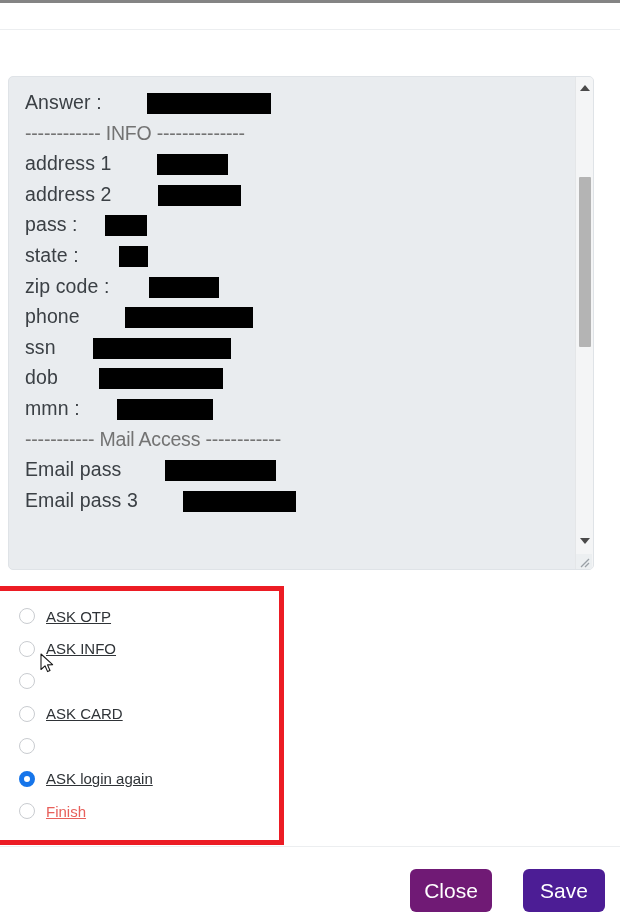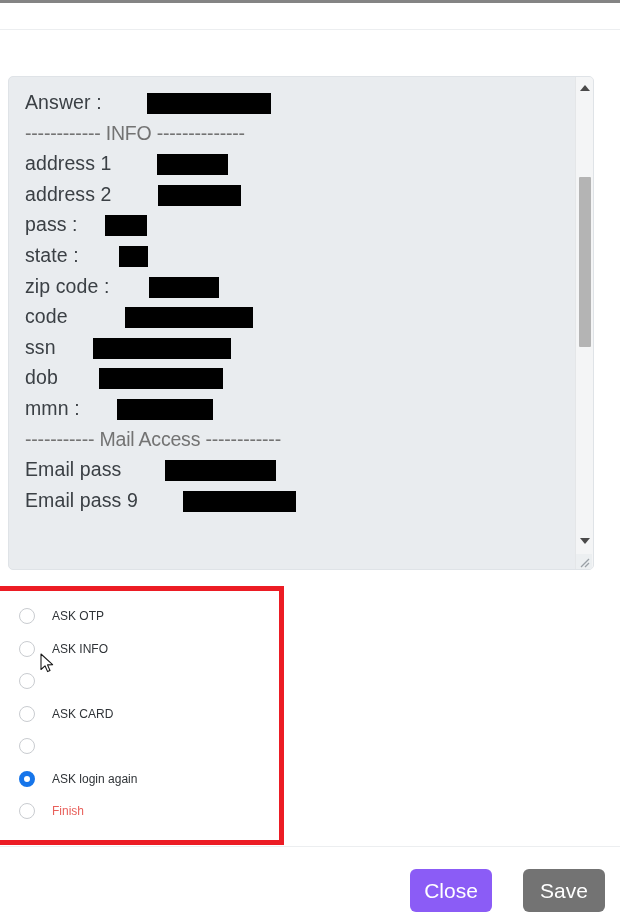--- a/index.html
+++ b/index.html
@@ -160,25 +160,26 @@
     border: 1.6px solid #c9ccd0;
     background: #ffffff;
     box-sizing: border-box;
     flex: 0 0 auto;
   }
   .radio-mark.selected {
     border: 5px solid #1675ea;
     background: #ffffff;
   }
   .radio-label {
-    margin-left: 17px;
-    font-size: 12px;
+    margin-left: 11px;
+    font-size: 15px;
     color: #2f3337;
     line-height: 1;
     white-space: nowrap;
+    text-decoration: underline;
   }
   .radio-label.finish {
     color: #e8605b;
   }
 
   
   #footer-divider {
     position: absolute;
     left: 0;
     top: 846px;
@@ -202,26 +203,26 @@
     border-radius: 6px;
     font-family: "Liberation Sans", sans-serif;
     font-size: 21px;
     color: #ffffff;
     cursor: pointer;
     padding: 0;
   }
   #close-button {
     right: 128px;
     width: 82px;
-    background: #8b5cf6;
+    background: #701a75;
   }
   #save-button {
     right: 15px;
     width: 82px;
-    background: #737373;
+    background: #4c1d95;
   }
 
   
   #mouse-cursor {
     position: absolute;
     left: 40px;
     top: 653px;
     width: 16px;
     height: 22px;
     pointer-events: none;
@@ -236,27 +237,27 @@
 
 <div id="answer-textarea-wrap">
   <div id="answer-textarea-content">
       <div class="ta-line"><span>Answer :</span><span class="redact" style="left: 122px; width: 124px;"></span></div>
       <div class="ta-line sep"><span>------------ INFO --------------</span></div>
       <div class="ta-line"><span>address 1</span><span class="redact" style="left: 132px; width: 71px;"></span></div>
       <div class="ta-line"><span>address 2</span><span class="redact" style="left: 133px; width: 83px;"></span></div>
       <div class="ta-line"><span>pass :</span><span class="redact" style="left: 80px; width: 42px;"></span></div>
       <div class="ta-line"><span>state :</span><span class="redact" style="left: 94px; width: 29px;"></span></div>
       <div class="ta-line"><span>zip code :</span><span class="redact" style="left: 124px; width: 70px;"></span></div>
-      <div class="ta-line"><span>code</span><span class="redact" style="left: 100px; width: 128px;"></span></div>
+      <div class="ta-line"><span>phone</span><span class="redact" style="left: 100px; width: 128px;"></span></div>
       <div class="ta-line"><span>ssn</span><span class="redact" style="left: 68px; width: 138px;"></span></div>
       <div class="ta-line"><span>dob</span><span class="redact" style="left: 74px; width: 124px;"></span></div>
       <div class="ta-line"><span>mmn :</span><span class="redact" style="left: 92px; width: 96px;"></span></div>
       <div class="ta-line sep"><span>----------- Mail Access ------------</span></div>
       <div class="ta-line"><span>Email pass</span><span class="redact" style="left: 140px; width: 111px;"></span></div>
-      <div class="ta-line"><span>Email pass 9</span><span class="redact" style="left: 158px; width: 113px;"></span></div>
+      <div class="ta-line"><span>Email pass 3</span><span class="redact" style="left: 158px; width: 113px;"></span></div>
     </div>
 
   <div id="answer-scrollbar">
     <div id="scroll-up-arrow">
       <div class="arrow-tri arrow-up"></div>
     </div>
     <div id="scroll-thumb"></div>
     <div id="scroll-down-arrow">
       <div class="arrow-tri arrow-down"></div>
     </div>

